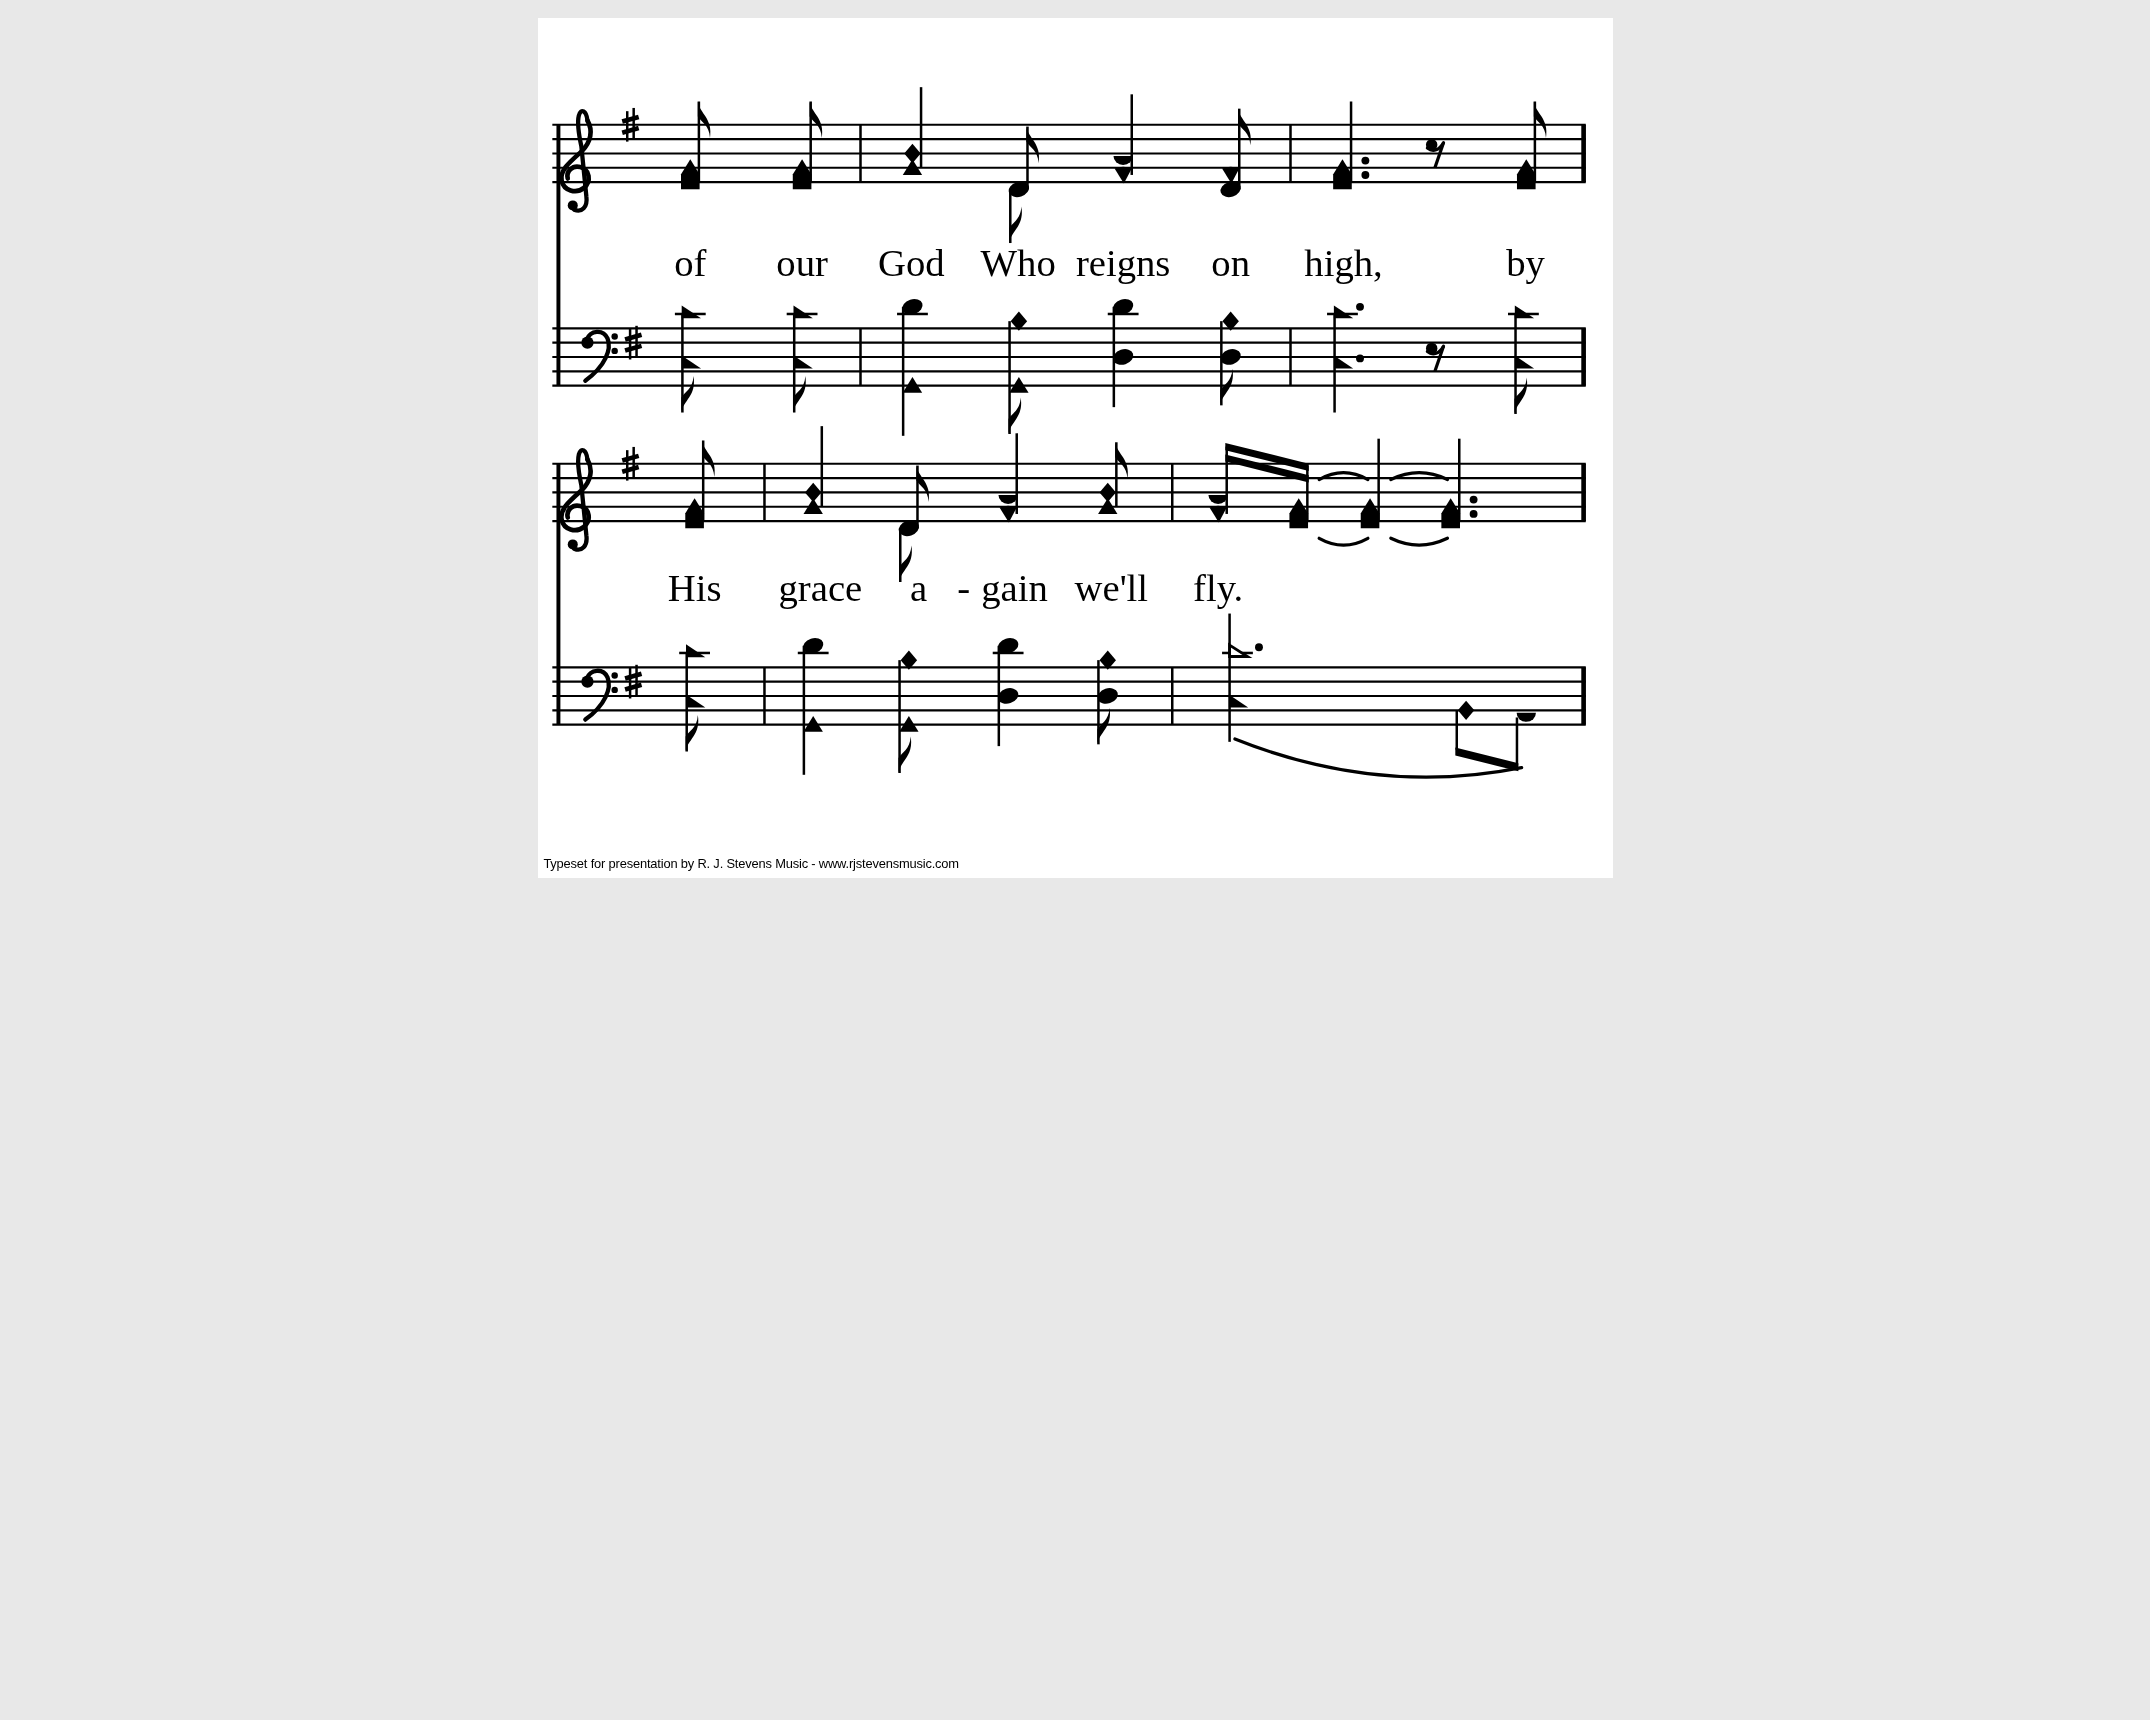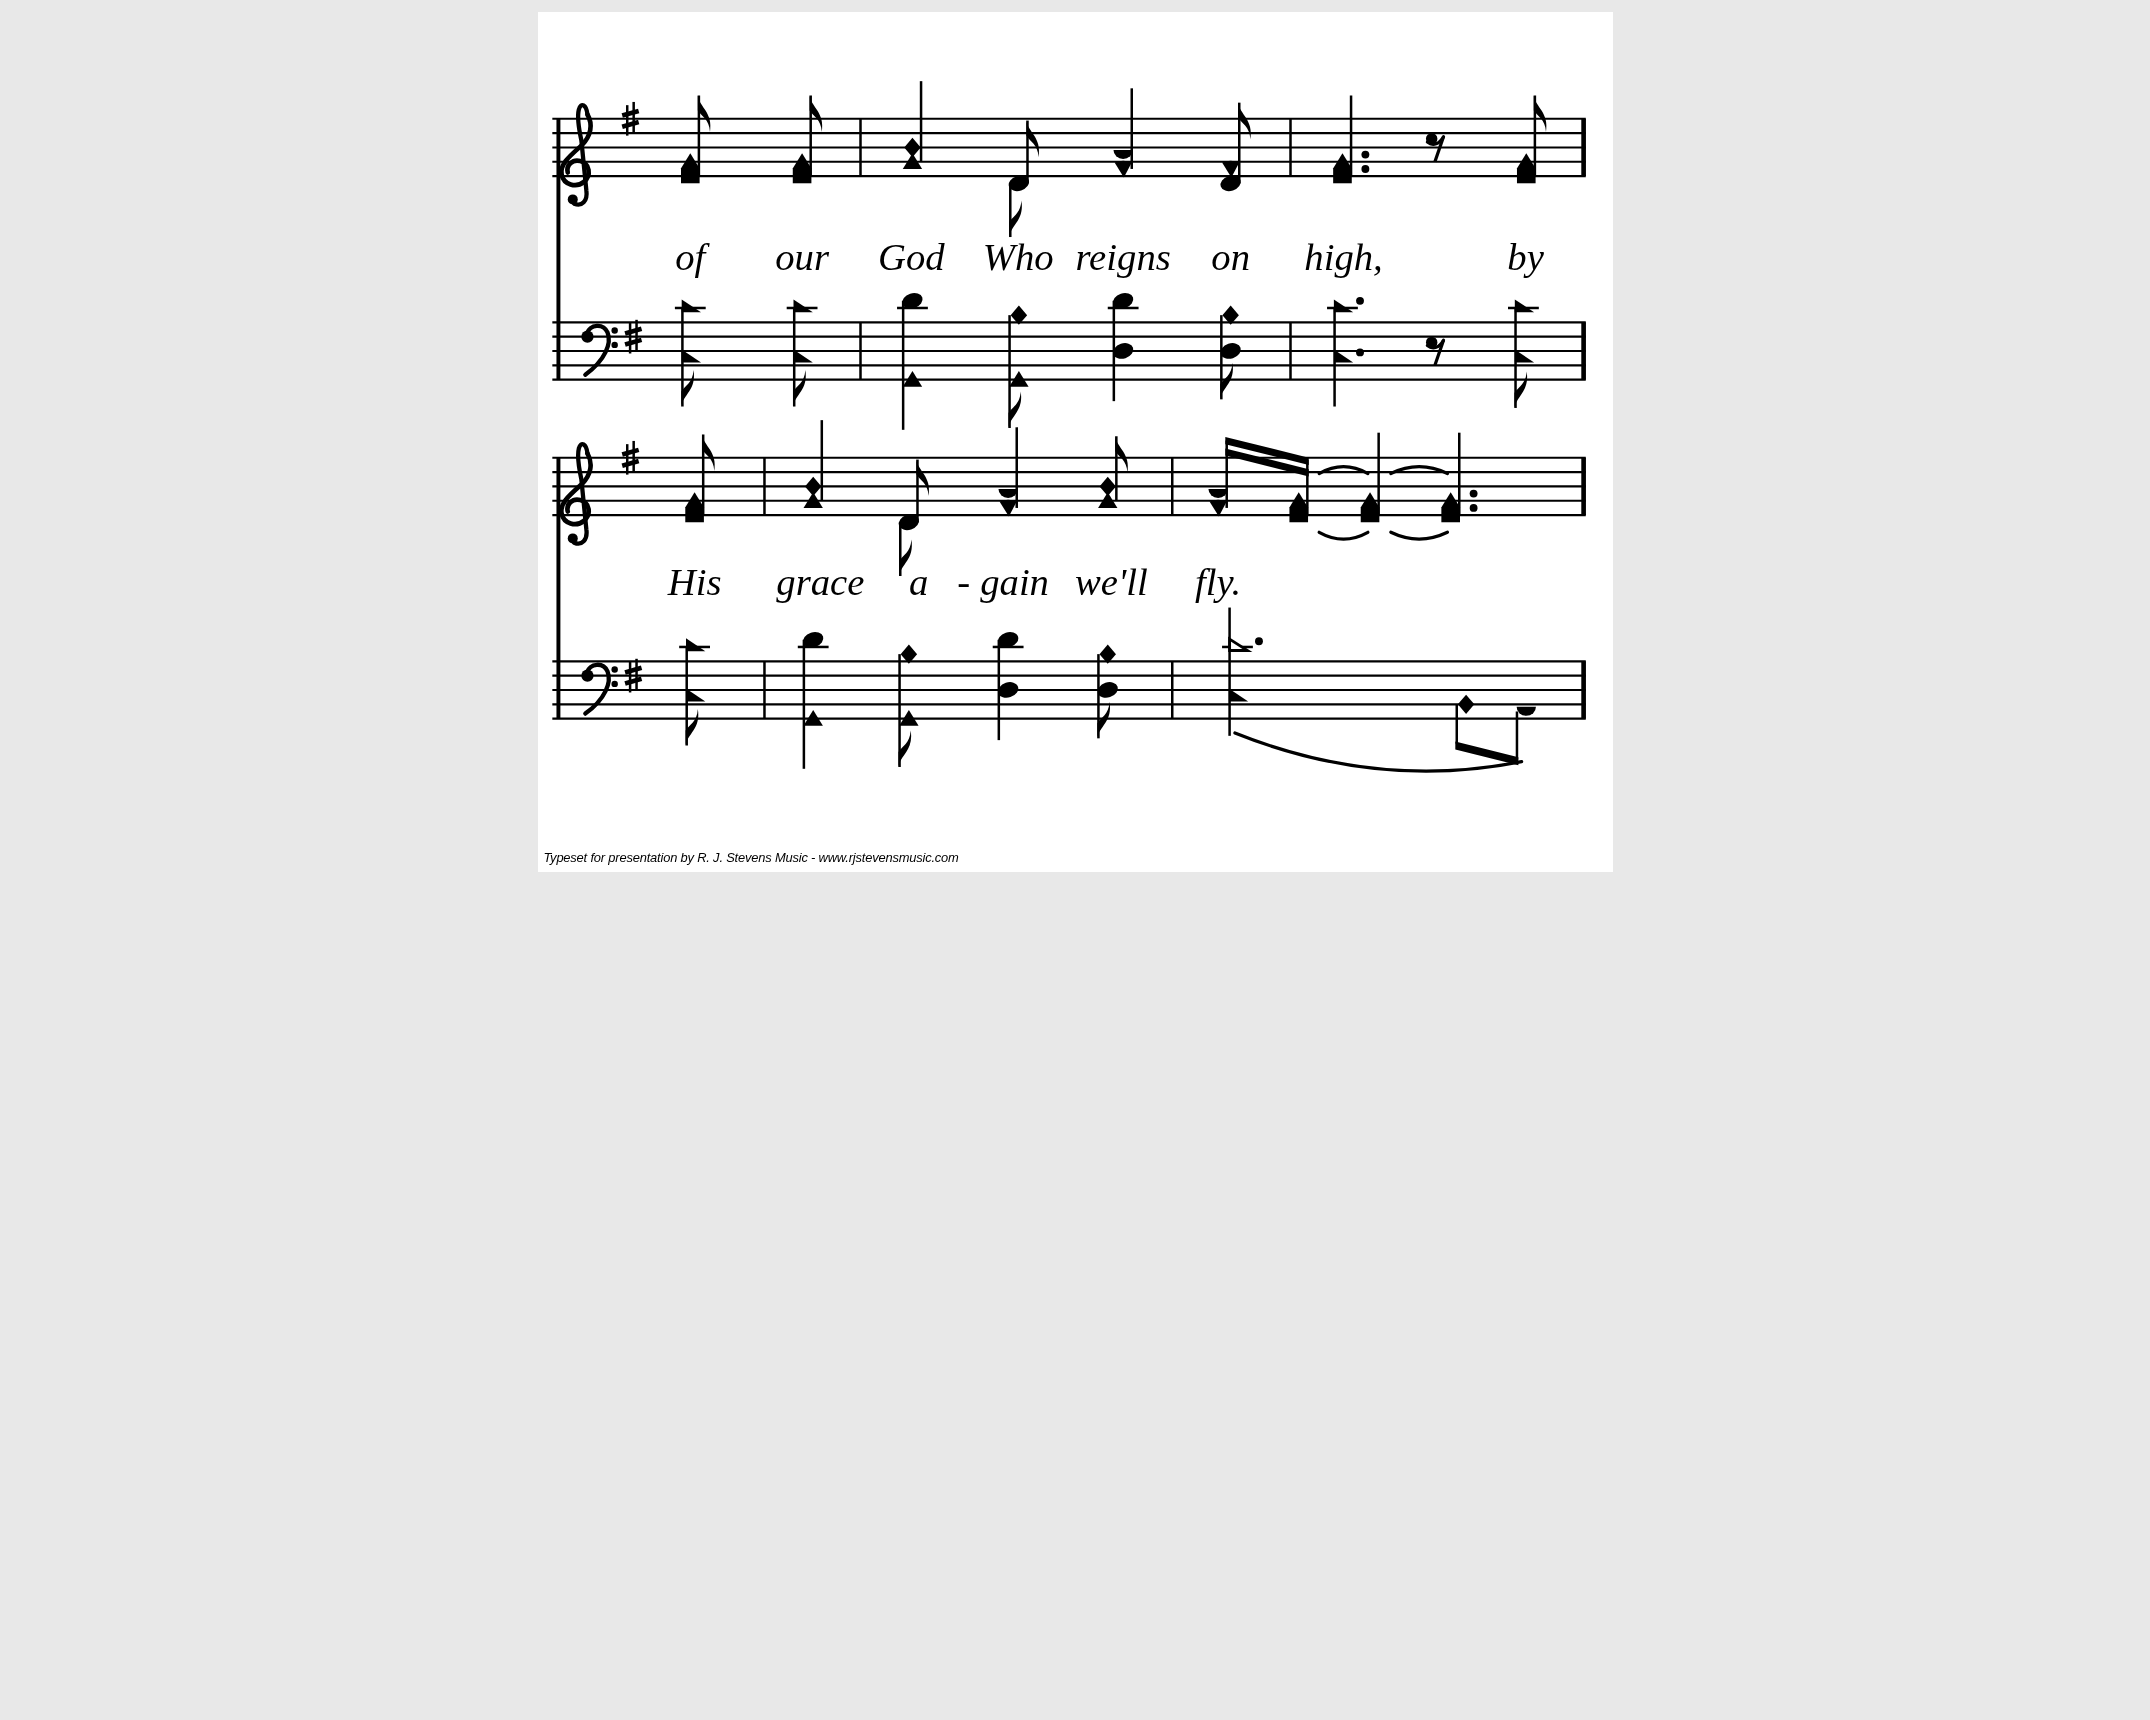--- a/index.html
+++ b/index.html
@@ -1,22 +1,21 @@
 <!DOCTYPE html>
 <html style="font-size:11.5px"><head>
 <meta charset="utf-8">
 <style>
   html,body{margin:0;padding:0;background:#e8e8e8;}
   .page{
     width:100%;
     max-width:1075px;
-    margin:12px auto;
+    margin:18px auto;
     background:#a21caf;
     aspect-ratio: 3000 / 2400;
-    font-style: italic;
   }
   svg{display:block;width:100%;height:100%;}
   text{user-select:none;}
 </style>
 </head>
 <body>
 
 <div class="page">
   <svg viewBox="0 0 3000 2400" xmlns="http://www.w3.org/2000/svg" aria-label="sheet music">
     <rect x="0" y="0" width="3000" height="2400" fill="#ffffff"></rect>

